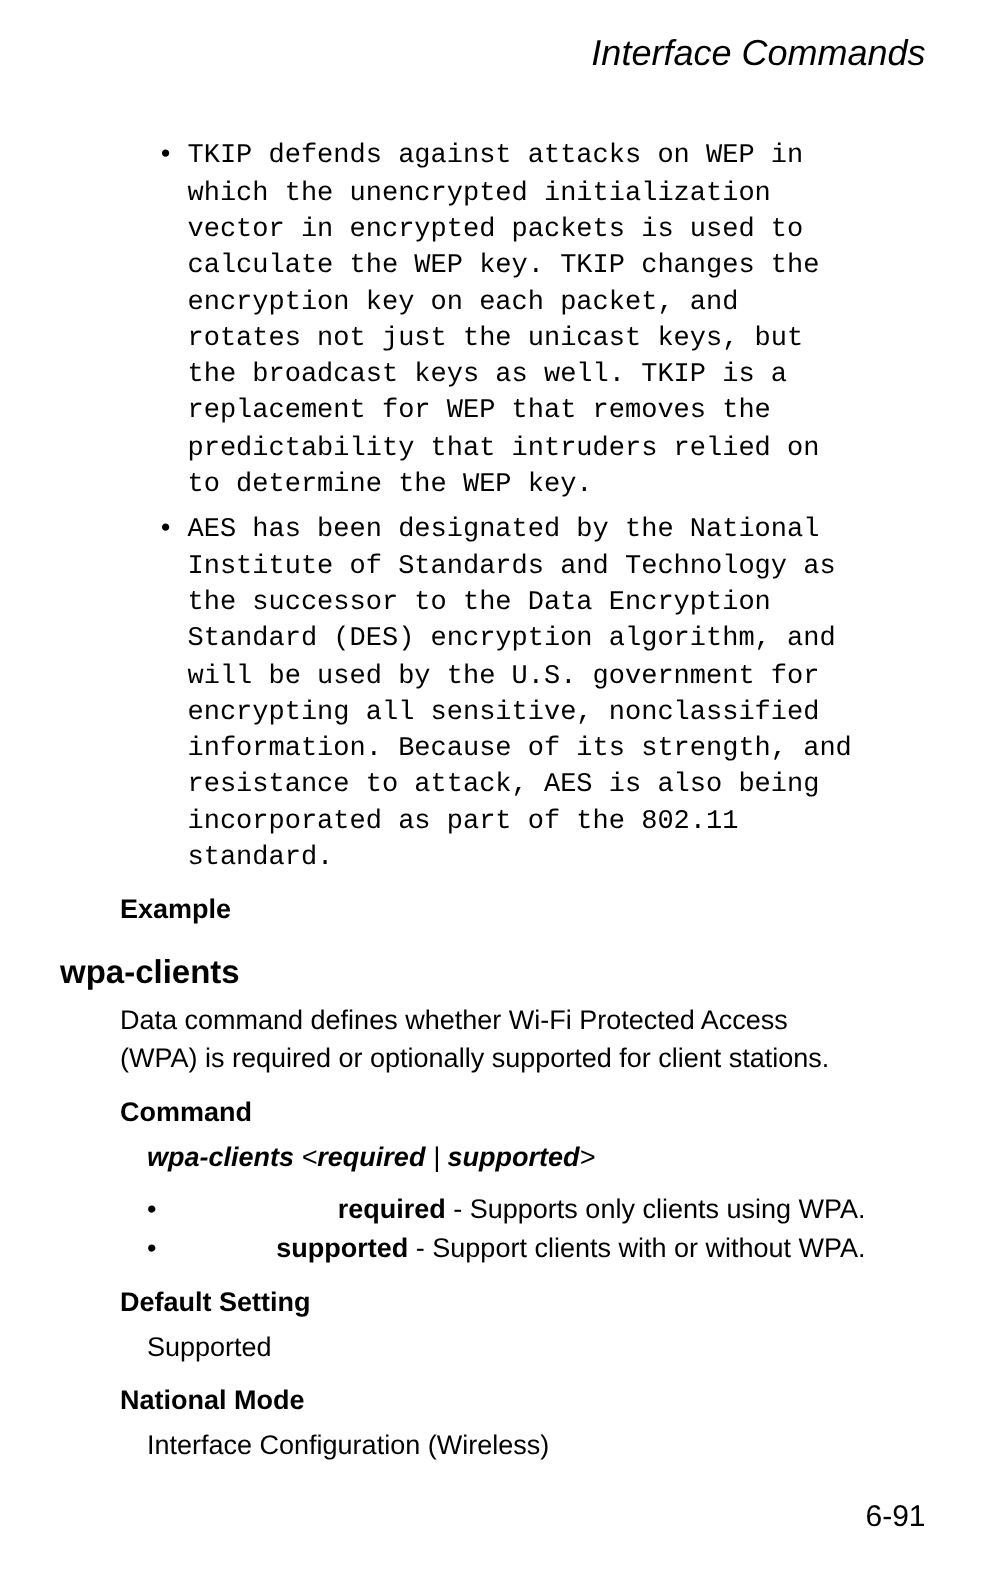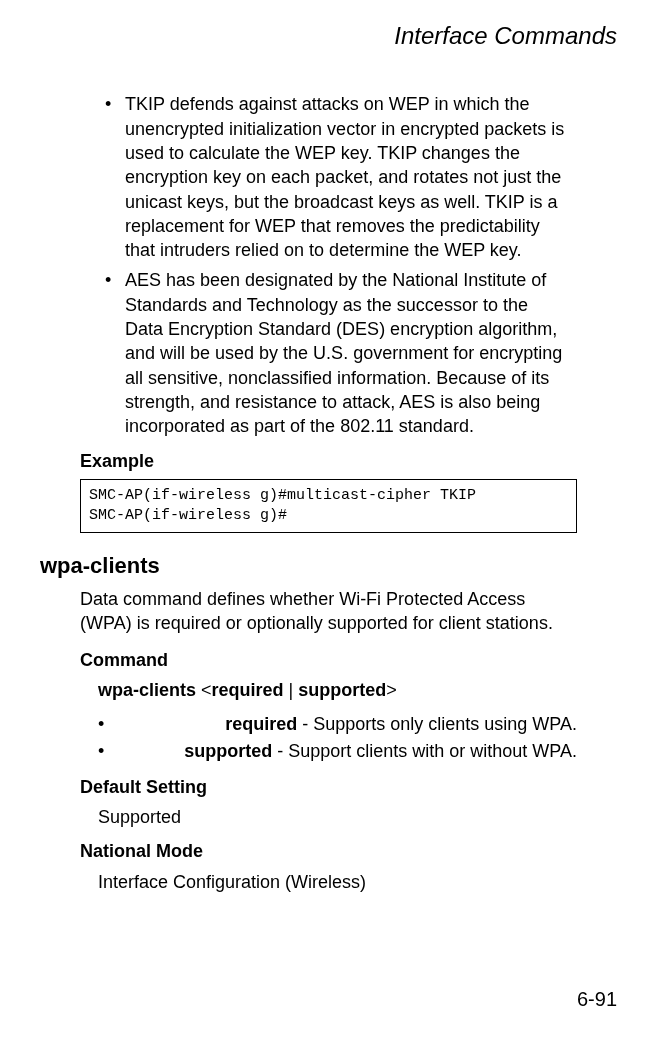--- a/index.html
+++ b/index.html
@@ -30,20 +30,21 @@
   }
   ul.bullets {
     list-style: none;
     padding: 0;
     margin: 0 0 10px 0;
   }
   ul.bullets > li {
     position: relative;
     padding-left: 20px;
     margin: 0 48px 6px 65px;
+    font-family: Liberation Mono, monospace;
   }
   ul.bullets > li::before {
     content: "•";
     position: absolute;
     left: 0;
     top: 0;
     font-size: 18px;
   }
   .section-label {
     font-weight: bold;
@@ -66,20 +67,21 @@
     margin: 14px 0 6px 0;
   }
   .body-para {
     margin: 0 40px 12px 40px;
   }
   .indent-block {
     margin: 0 40px 10px 58px;
   }
   .syntax-line {
     margin: 0 40px 10px 58px;
+    font-style: italic;
   }
   .bold { font-weight: bold; }
   ul.sub-bullets {
     list-style: none;
     padding: 0;
     margin: 0 40px 12px 58px;
   }
   ul.sub-bullets > li {
     position: relative;
     padding-left: 20px;
@@ -87,42 +89,40 @@
     text-align: right;
   }
   ul.sub-bullets > li::before {
     content: "•";
     position: absolute;
     left: 0;
     top: 0;
   }
   .page-number {
     position: absolute;
-    bottom: 34px;
+    bottom: 22px;
     right: 40px;
     font-size: 20px;
     font-family: Arial, Helvetica, sans-serif;
   }
 </style>
 </head>
 <body>
 
 <div class="page">
 
   <div class="header-title">Interface Commands</div>
 
   <ul class="bullets">
     <li>TKIP defends against attacks on WEP in which the unencrypted initialization vector in encrypted packets is used to calculate the WEP key. TKIP changes the encryption key on each packet, and rotates not just the unicast keys, but the broadcast keys as well. TKIP is a replacement for WEP that removes the predictability that intruders relied on to determine the WEP key.</li>
     <li>AES has been designated by the National Institute of Standards and Technology as the successor to the Data Encryption Standard (DES) encryption algorithm, and will be used by the U.S. government for encrypting all sensitive, nonclassified information. Because of its strength, and resistance to attack, AES is also being incorporated as part of the 802.11 standard.</li>
   </ul>
 
   <div class="section-label">Example</div>
 
-  <div class="code-box">SMC-AP(if-wireless g)#multicast-cipher TKIP
-SMC-AP(if-wireless g)#</div>
 
   <div class="cmd-heading">wpa-clients</div>
 
   <div class="body-para">Data command defines whether Wi-Fi Protected Access (WPA) is required or optionally supported for client stations.</div>
 
   <div class="section-label">Command</div>
 
   <div class="syntax-line">
     <span class="bold">wpa-clients</span>
     <span> </span><span>&lt;</span><span class="bold">required</span><span> | </span><span class="bold">supported</span><span>&gt;</span>

